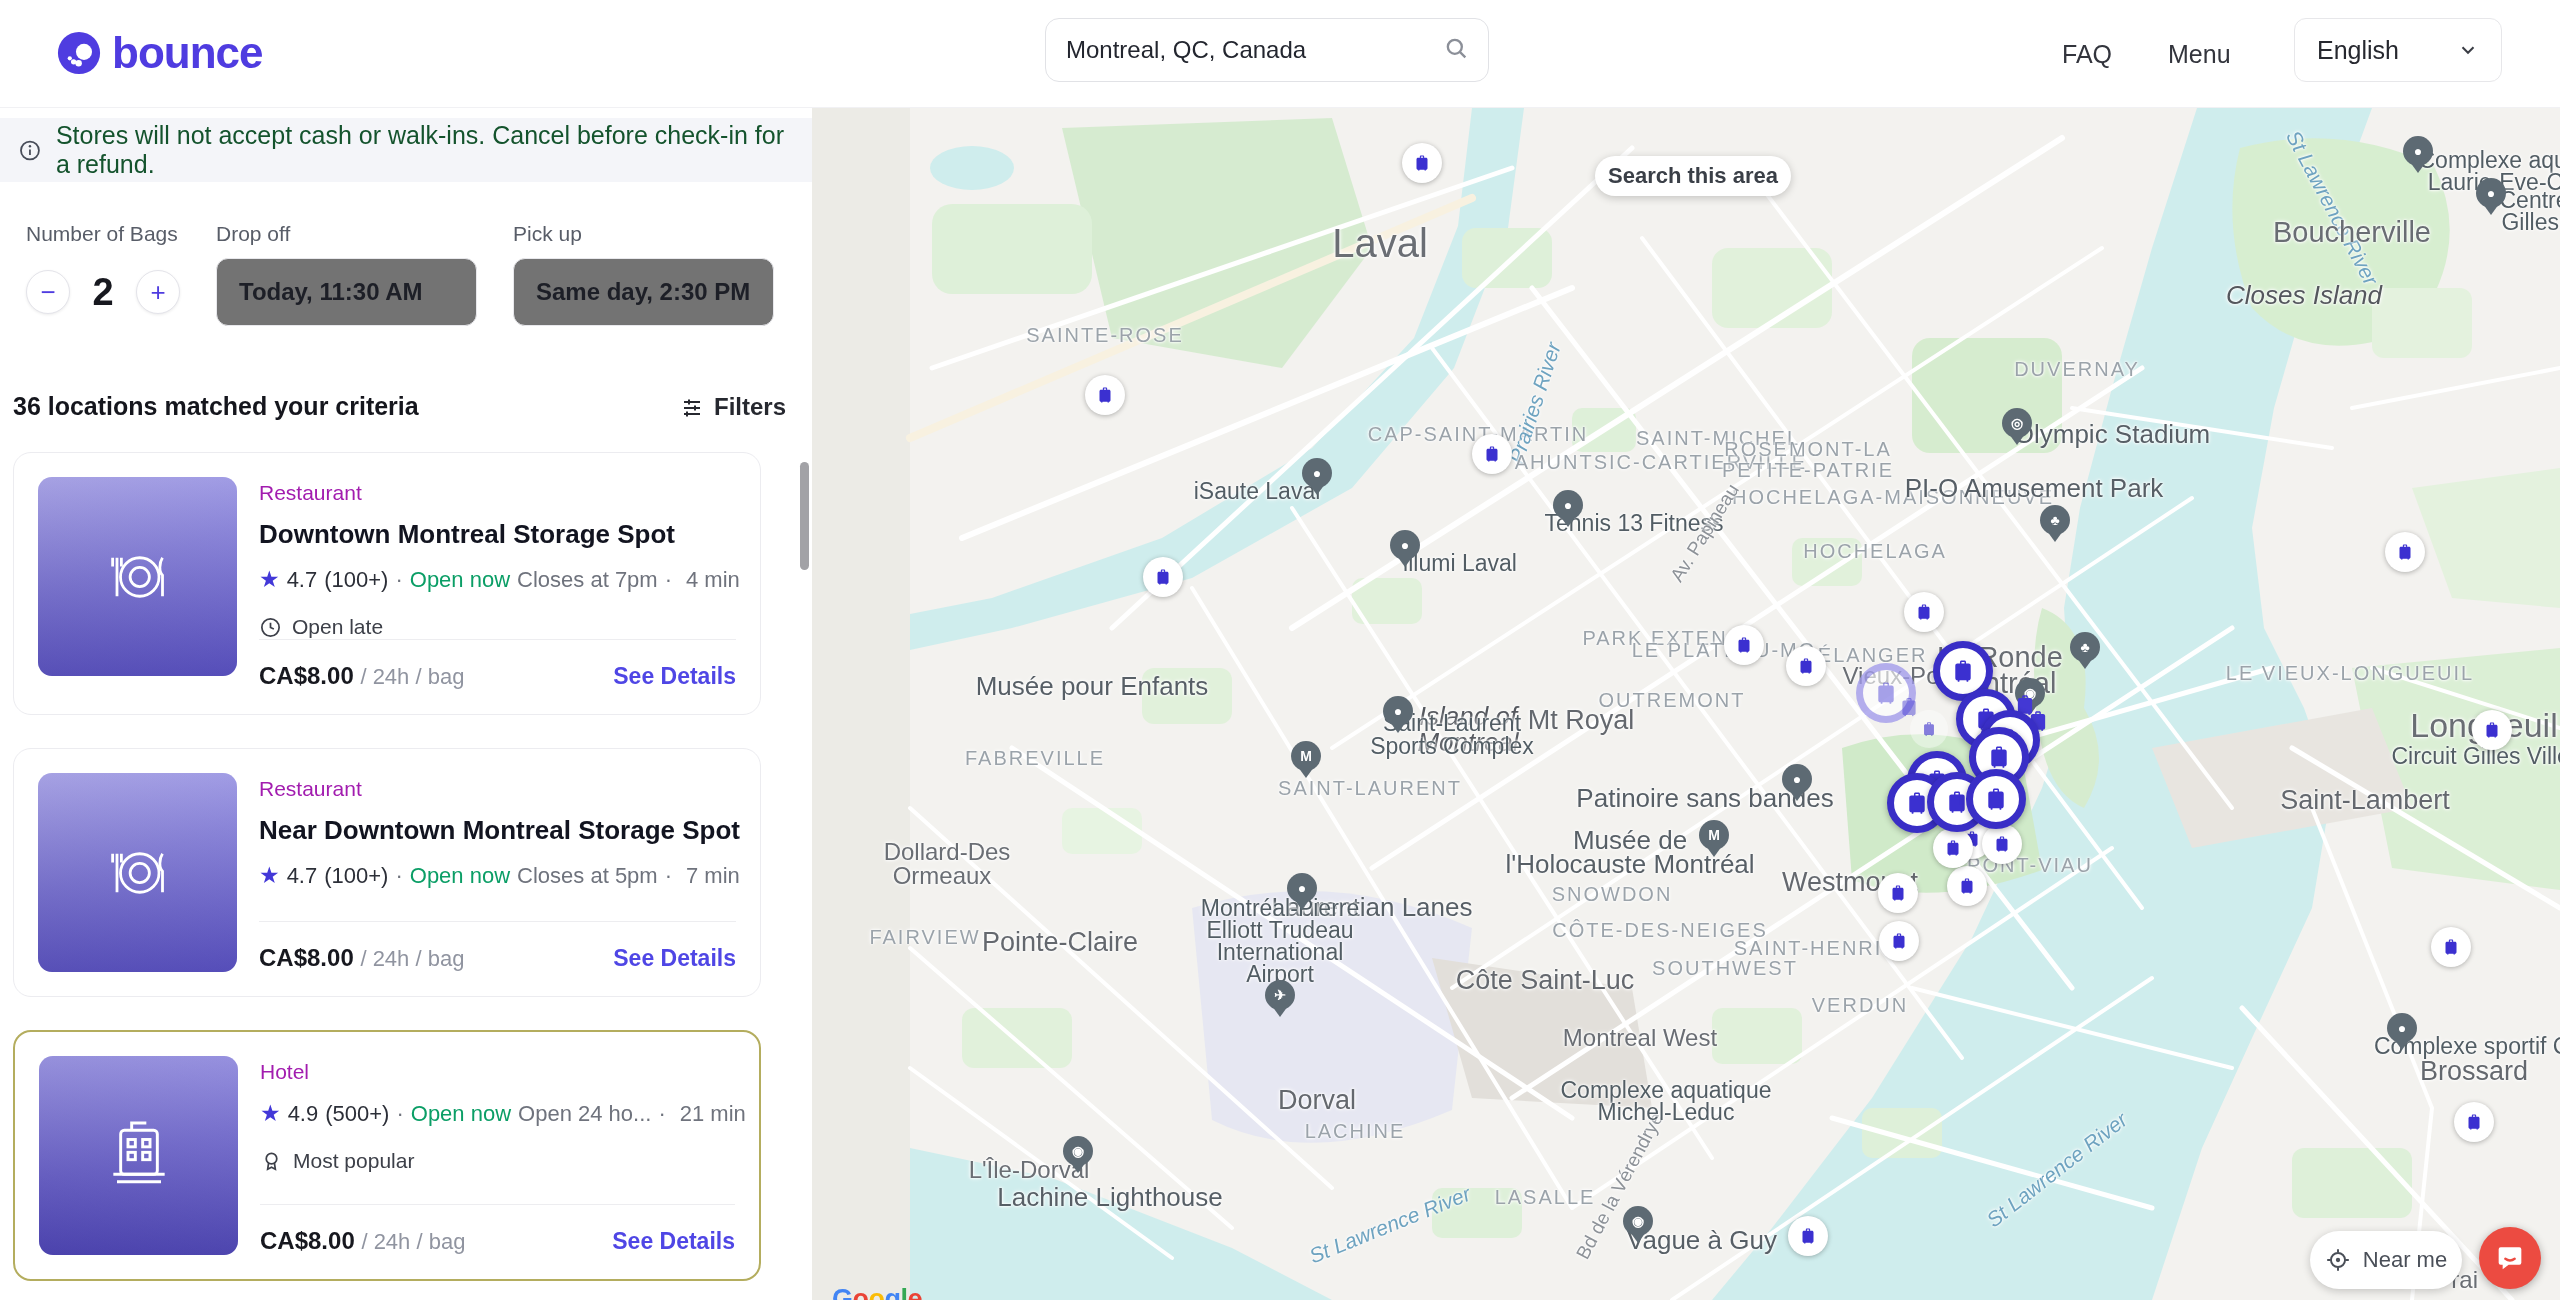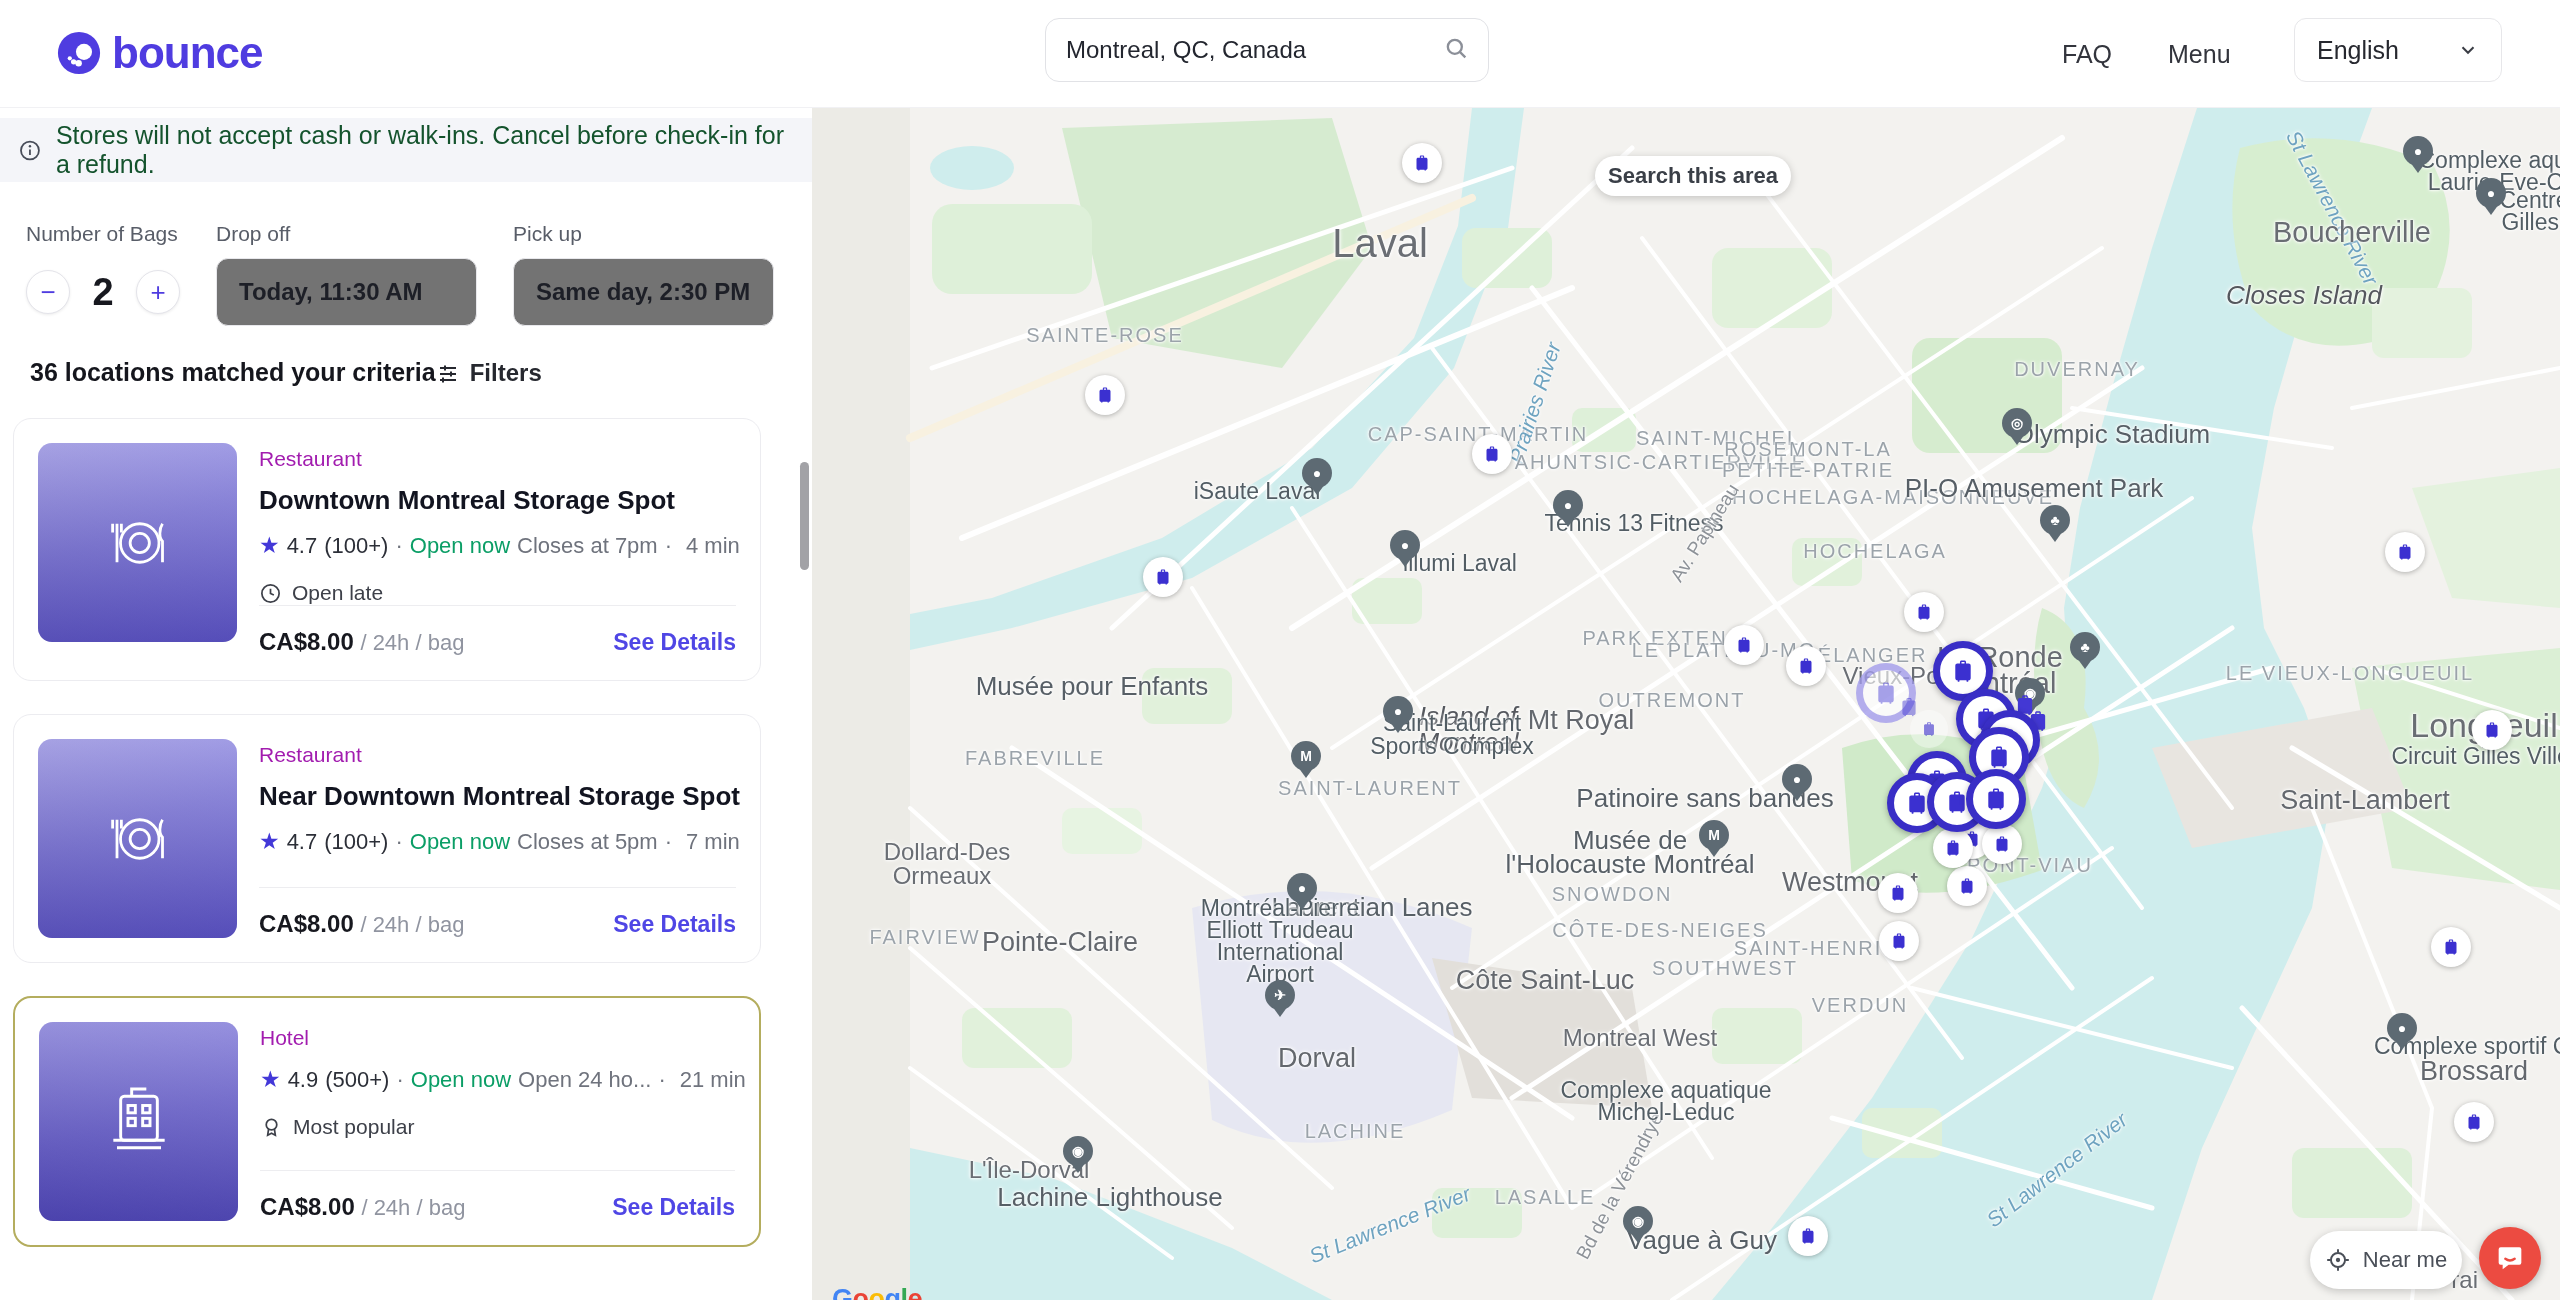--- a/index.html
+++ b/index.html
@@ -30,21 +30,21 @@
   .banner-text { font-size:25px; color:#14532d; }
   .controls { padding:40px 26px 0 26px; display:flex; gap:36px; }
   .ctl-label { font-size:21px; color:#585d68; margin-bottom:12px; }
   .stepper { display:flex; align-items:center; gap:20px; height:68px; }
   .step-btn { width:44px; height:44px; border-radius:50%; border:1px solid #e4e4ea; background:#fff;
     box-shadow:0 1px 3px rgba(0,0,0,.08); font-size:26px; color:#4f3ce0; display:flex; align-items:center;
     justify-content:center; cursor:pointer; }
   .bag-count { font-size:38px; font-weight:700; color:#17181f; min-width:26px; text-align:center; }
   .date-field { width:261px; height:68px; border:1px solid #e8e8ec; border-radius:12px; background:#737373;
     display:flex; align-items:center; padding:0 22px; font-size:24px; font-weight:600; color:#1d1f27; cursor:pointer; }
-  .results-row { margin-top:32px; padding:0 26px 0 30px; display:flex; align-items:center; justify-content:flex-start; }
+  .results-row { margin-top:66px; padding:0 26px 0 13px; display:flex; align-items:center; justify-content:space-between; }
   .results-heading { font-size:25px; font-weight:700; color:#15161d; }
   .filters-btn { display:flex; align-items:center; gap:10px; font-size:24px; font-weight:600; color:#26282f; cursor:pointer; }
 
   .card { margin:31px 0 0 13px; width:748px; border:1px solid #ececf0; border-radius:18px; background:#fff;
     padding:24px; display:flex; gap:22px; }
   .card + .card { margin-top:33px; }
   .card.selected { border:2px solid #b4ad5e; }
   .card-img { width:199px; height:199px; border-radius:14px; flex:none; position:relative; overflow:hidden;
     display:flex; align-items:center; justify-content:center; }
   .img-restaurant { background:linear-gradient(160deg,#a39ee8 0%,#7d77d8 45%,#574fc6 100%); }
@@ -441,21 +441,21 @@
       <div class="lb poi-lg" style="left: 818px; top: 756px; transform: translate(-50%, -50%);">l'Holocauste Montréal</div>
       <div class="lb city" style="left: 1038px; top: 774px; transform: translate(-50%, -50%);">Westmount</div>
       <div class="lb district" style="left: 800px; top: 786px; transform: translate(-50%, -50%);">SNOWDON</div>
       <div class="lb district" style="left: 848px; top: 822px; transform: translate(-50%, -50%);">CÔTE-DES-NEIGES</div>
       <div class="lb district" style="left: 996px; top: 840px; transform: translate(-50%, -50%);">SAINT-HENRI</div>
       <div class="lb district" style="left: 913px; top: 860px; transform: translate(-50%, -50%);">SOUTHWEST</div>
       <div class="lb district" style="left: 1048px; top: 897px; transform: translate(-50%, -50%);">VERDUN</div>
       <div class="lb poi-lg" style="left: 560px; top: 799px; transform: translate(-50%, -50%);">Laurentian Lanes</div>
       <div class="lb city" style="left: 733px; top: 872px; transform: translate(-50%, -50%);">Côte Saint-Luc</div>
       <div class="lb city-sm" style="left: 828px; top: 930px; transform: translate(-50%, -50%);">Montreal West</div>
-      <div class="lb city" style="left: 505px; top: 950px; transform: translate(-50%, -50%);">Dorval</div>
+      <div class="lb city" style="left: 505px; top: 992px; transform: translate(-50%, -50%);">Dorval</div>
       <div class="lb city" style="left: 248px; top: 834px; transform: translate(-50%, -50%);">Pointe-Claire</div>
       <div class="lb city-sm" style="left: 135px; top: 744px; transform: translate(-50%, -50%);">Dollard-Des</div>
       <div class="lb city-sm" style="left: 130px; top: 768px; transform: translate(-50%, -50%);">Ormeaux</div>
       <div class="lb district" style="left: 113px; top: 829px; transform: translate(-50%, -50%);">FAIRVIEW</div>
       <div class="lb city-sm" style="left: 217px; top: 1062px; transform: translate(-50%, -50%);">L'Île-Dorval</div>
       <div class="lb poi-lg" style="left: 298px; top: 1089px; transform: translate(-50%, -50%);">Lachine Lighthouse</div>
       <div class="lb district" style="left: 543px; top: 1023px; transform: translate(-50%, -50%);">LACHINE</div>
       <div class="lb district" style="left: 733px; top: 1089px; transform: translate(-50%, -50%);">LASALLE</div>
       <div class="lb water" style="left: 578px; top: 1117px; transform: translate(-50%, -50%) rotate(-22deg);">St Lawrence River</div>
       <div class="lb road" style="left: 808px; top: 1078px; transform: translate(-50%, -50%) rotate(-62deg);">Bd de la Vérendrye</div>

